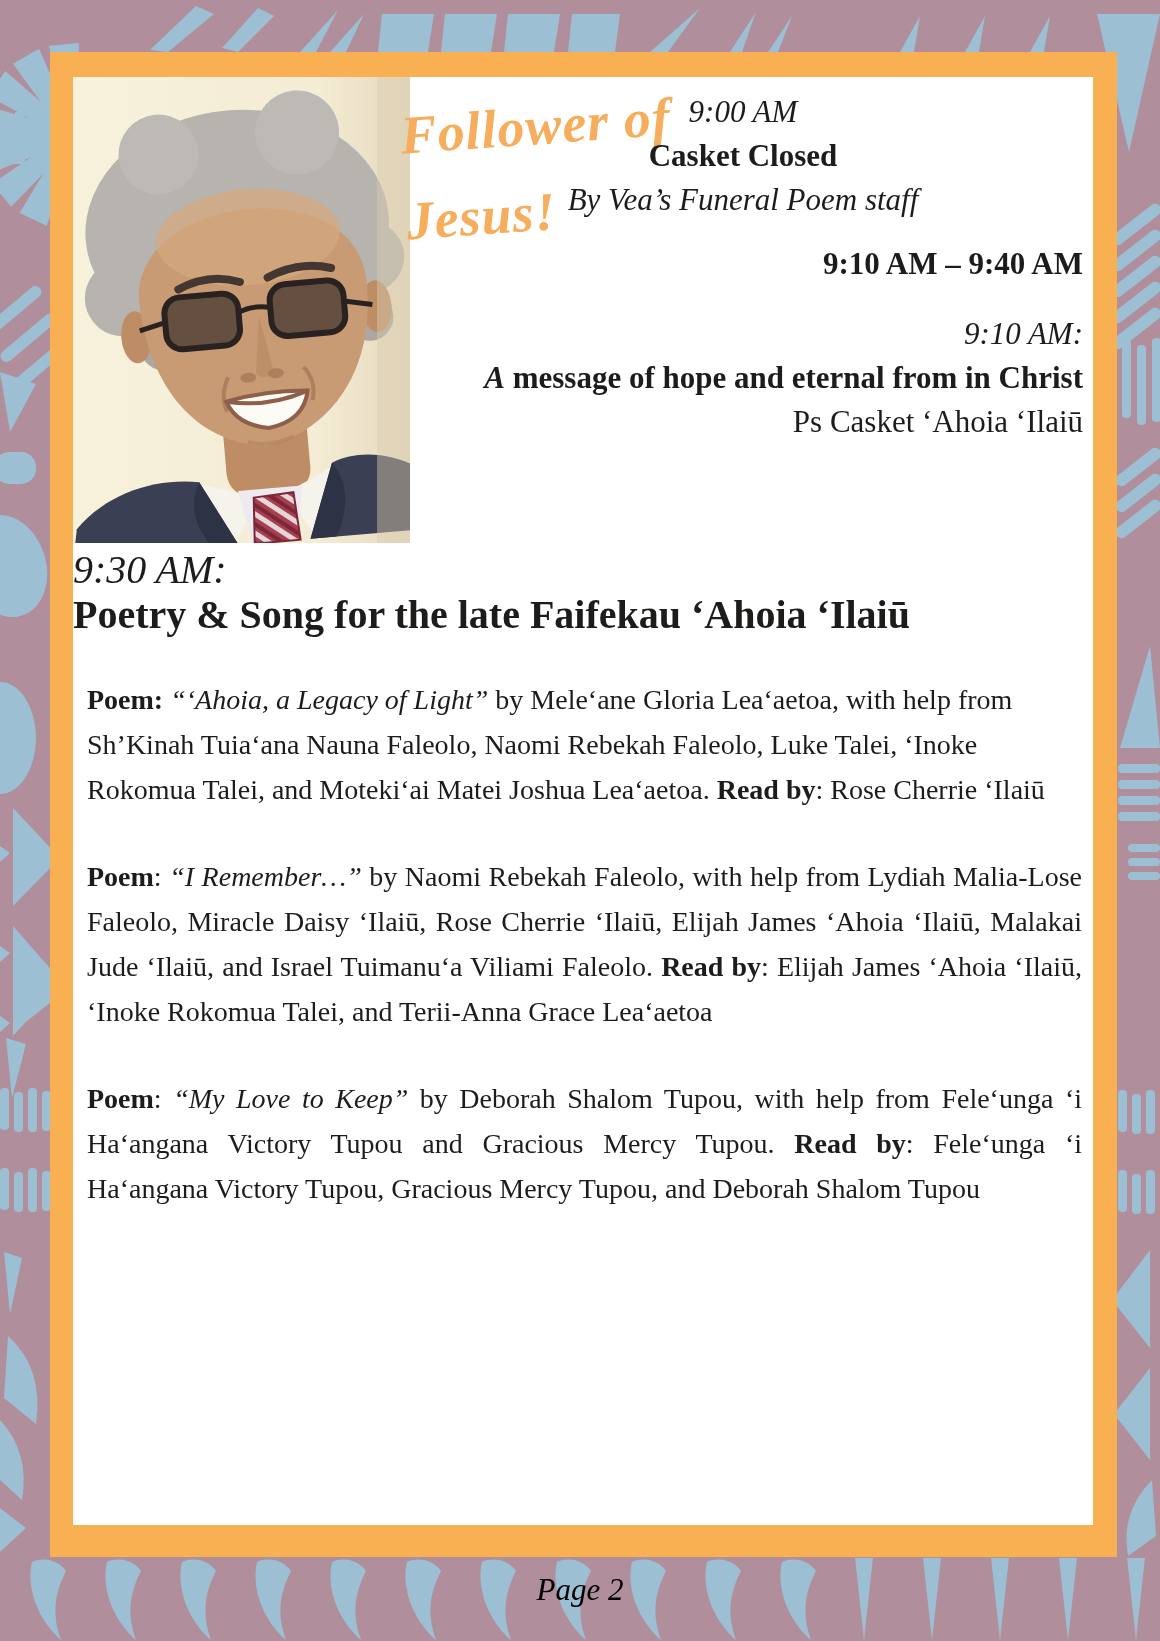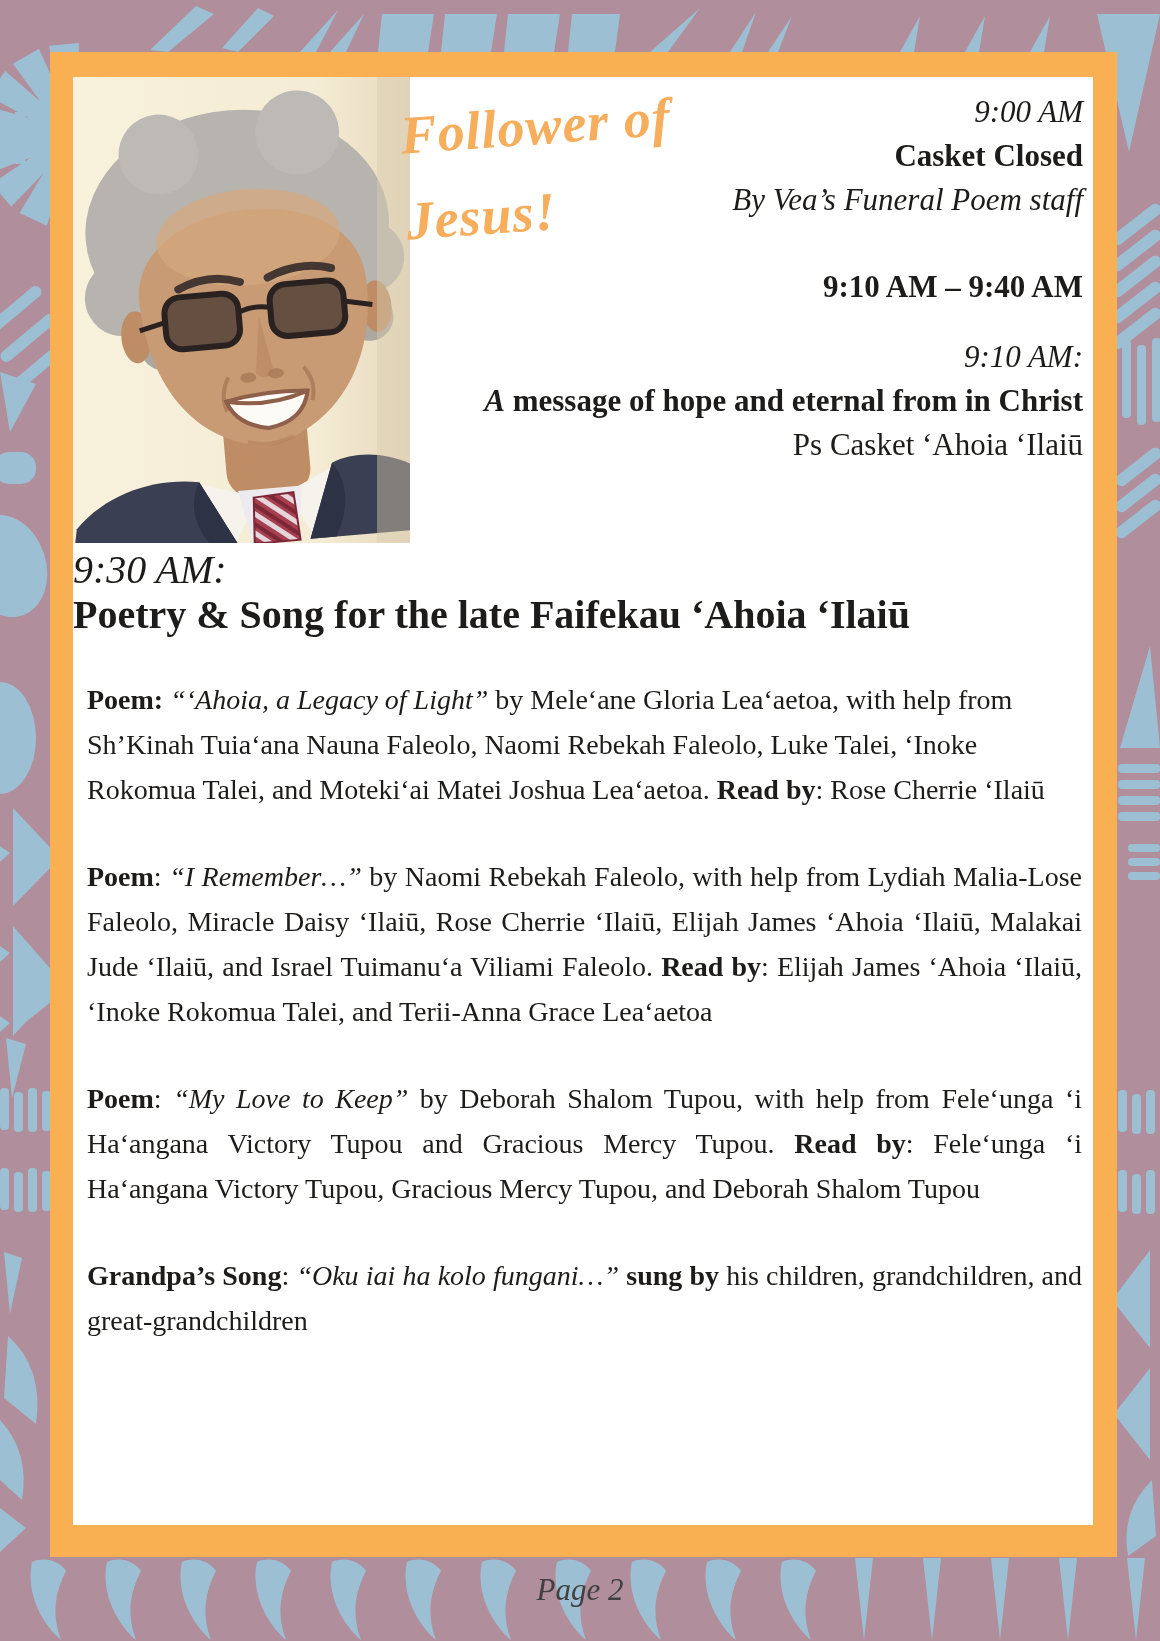--- a/index.html
+++ b/index.html
@@ -39,40 +39,40 @@
     font-style:italic;font-weight:bold;
     font-size:54px;line-height:86px;
     transform:rotate(-4deg);
     letter-spacing:1px;
   }
 
   .schedule{
     position:absolute;right:10px;top:13px;width:680px;
     text-align:right;font-size:31px;line-height:44px;
   }
-  .schedule .block-casket{margin-bottom:43px;}
+  .schedule .block-casket{margin-bottom:20px;text-align:center;}
   .schedule .block-sermon{margin-bottom:26px;}
   .it{font-style:italic;}
   .bd{font-weight:bold;}
 
   .centered-heading{
     position:absolute;left:0;right:0;top:470px;
     font-size:40px;line-height:45px;
   }
 
   .paras{
     position:absolute;left:14px;right:11px;top:600px;
     font-size:28px;line-height:45px;
   }
   .paras p{margin:0 0 42px 0;}
   .paras p.justify{text-align:justify;}
 
   .page-num{
     position:absolute;left:0;right:0;top:1572px;
-    text-align:center;font-style:italic;font-size:31px;color:#404040;
+    text-align:center;font-style:italic;font-size:31px;color:#000000;
   }
 </style>
 </head>
 <body>
 
 <div class="pattern-layer">
   <svg viewBox="0 0 1160 1641" preserveAspectRatio="none">
     <defs>
       <path id="cres" d="M2,0 C16,-6 30,0 36,9 C24,32 22,54 31,78 C8,58 -4,26 2,0 Z"></path>
       <polygon id="spike-down" points="0,0 18,0 9,82"></polygon>
@@ -312,19 +312,18 @@
 
     <div class="centered-heading">
       <div class="it">9:30 AM:</div>
       <div class="bd">Poetry &amp; Song for the late Faifekau ‘Ahoia ‘Ilaiū</div>
     </div>
 
     <div class="paras">
       <p><span style="font-weight: bold;">Poem:</span><span> </span><span style="font-style: italic;">“‘Ahoia, a Legacy of Light”</span><span> by Mele‘ane Gloria Lea‘aetoa, with help from Sh’Kinah Tuia‘ana Nauna Faleolo, Naomi Rebekah Faleolo, Luke Talei, ‘Inoke Rokomua Talei, and Moteki‘ai Matei Joshua Lea‘aetoa. </span><span style="font-weight: bold;">Read by</span><span>: Rose Cherrie ‘Ilaiū</span></p>
       <p class="justify"><span style="font-weight: bold;">Poem</span><span>: </span><span style="font-style: italic;">“I Remember…”</span><span> by Naomi Rebekah Faleolo, with help from Lydiah Malia-Lose Faleolo, Miracle Daisy ‘Ilaiū, Rose Cherrie ‘Ilaiū, Elijah James ‘Ahoia ‘Ilaiū, Malakai Jude ‘Ilaiū, and Israel Tuimanu‘a Viliami Faleolo. </span><span style="font-weight: bold;">Read by</span><span>: Elijah James ‘Ahoia ‘Ilaiū, ‘Inoke Rokomua Talei, and Terii-Anna Grace Lea‘aetoa</span></p>
       <p class="justify"><span style="font-weight: bold;">Poem</span><span>: </span><span style="font-style: italic;">“My Love to Keep”</span><span> by Deborah Shalom Tupou, with help from Fele‘unga ‘i Ha‘angana Victory Tupou and Gracious Mercy Tupou. </span><span style="font-weight: bold;">Read by</span><span>: Fele‘unga ‘i Ha‘angana Victory Tupou, Gracious Mercy Tupou, and Deborah Shalom Tupou</span></p>
-      <p class="justify"><span style="font-weight: bold;">Grandpa’s Song</span><span>: </span><span style="font-style: italic;">“Oku iai ha kolo fungani…”</span><span> </span><span style="font-weight: bold;">sung by</span><span> his children, grandchildren, and great-grandchildren</span></p>
     </div>
 
   </div>
 </div>
 
 <div class="page-num">Page 2</div>
 
 </body></html>

